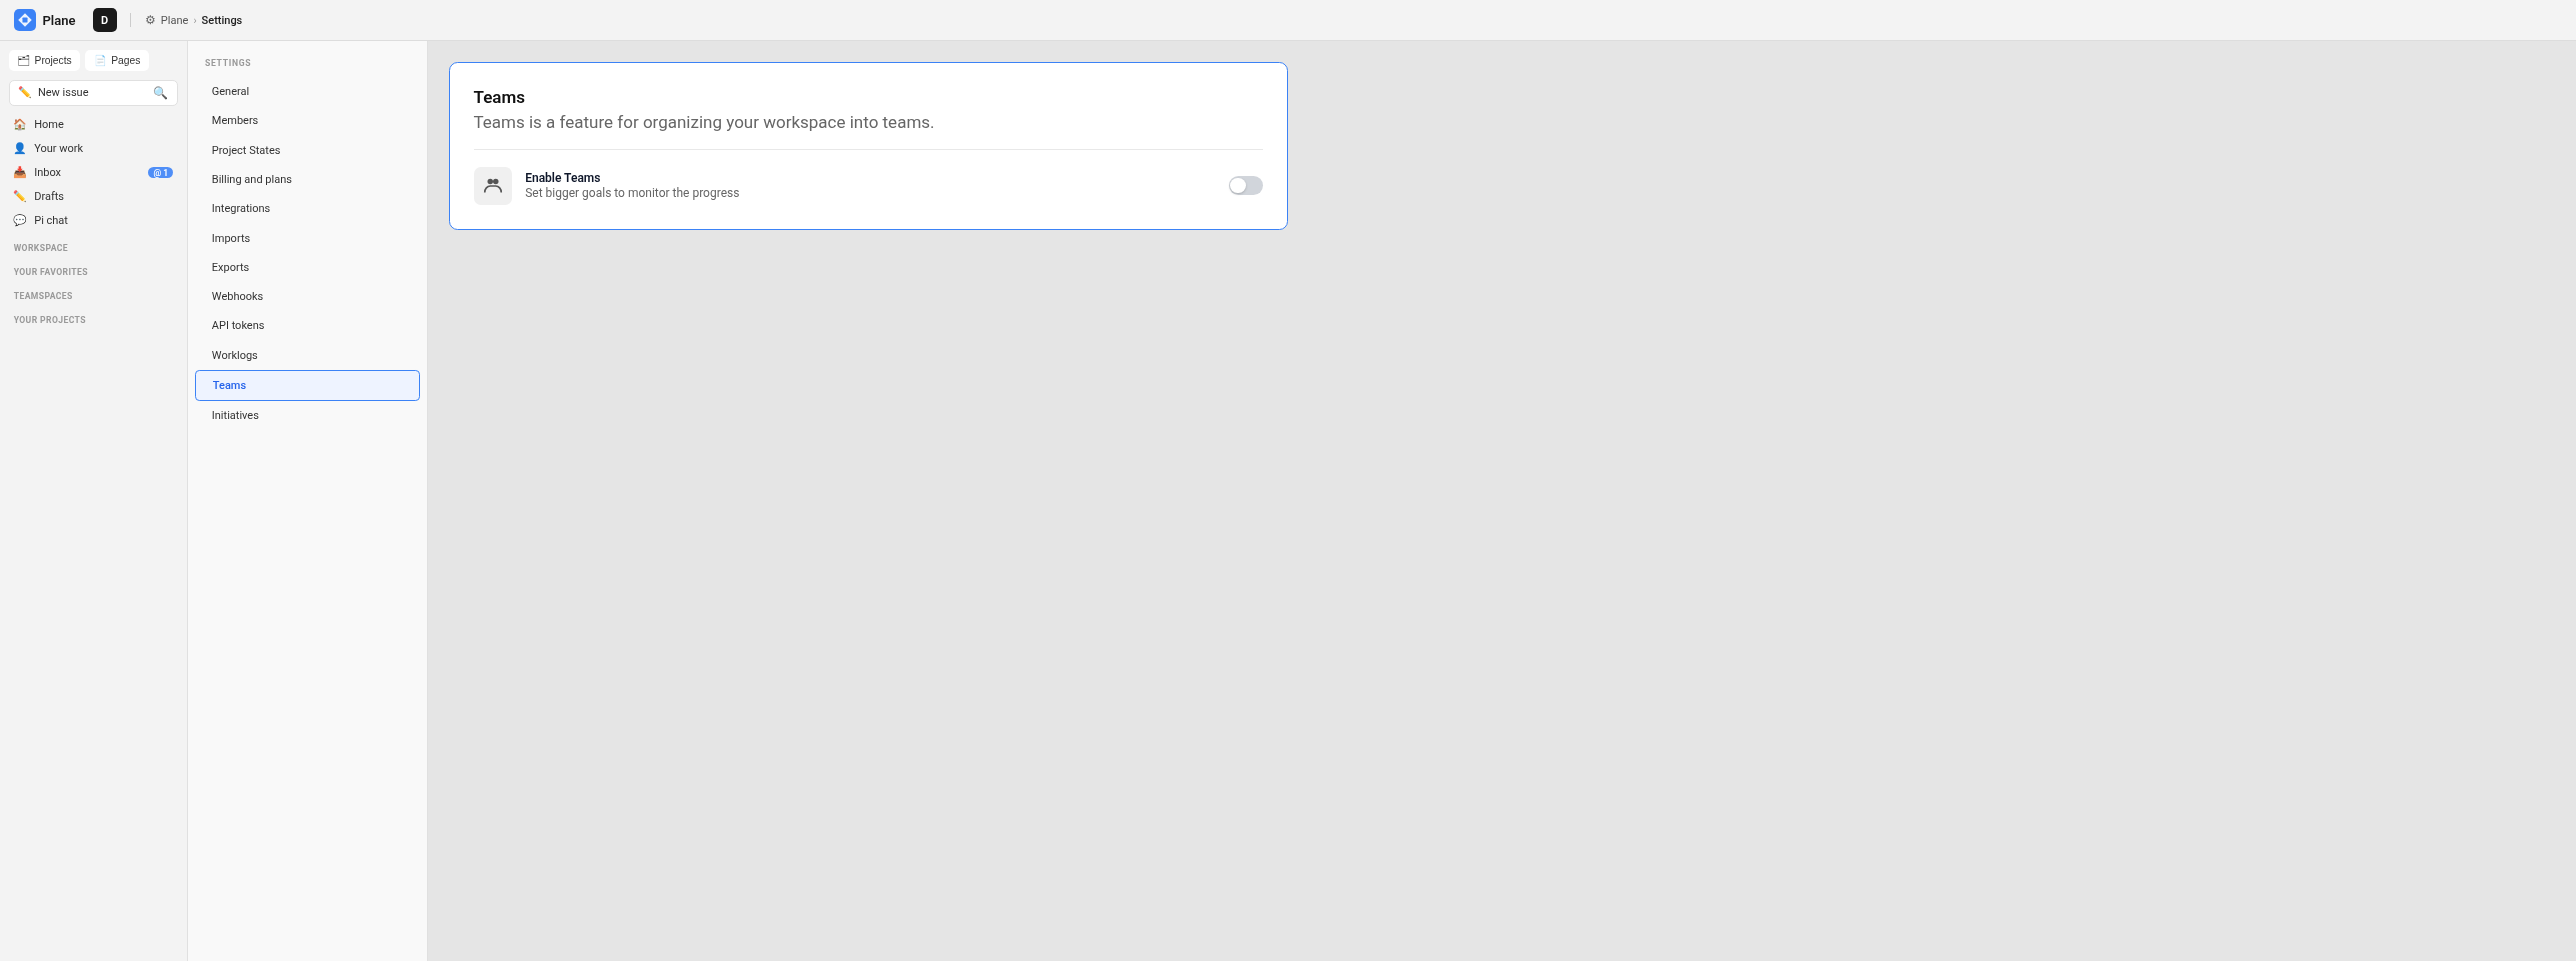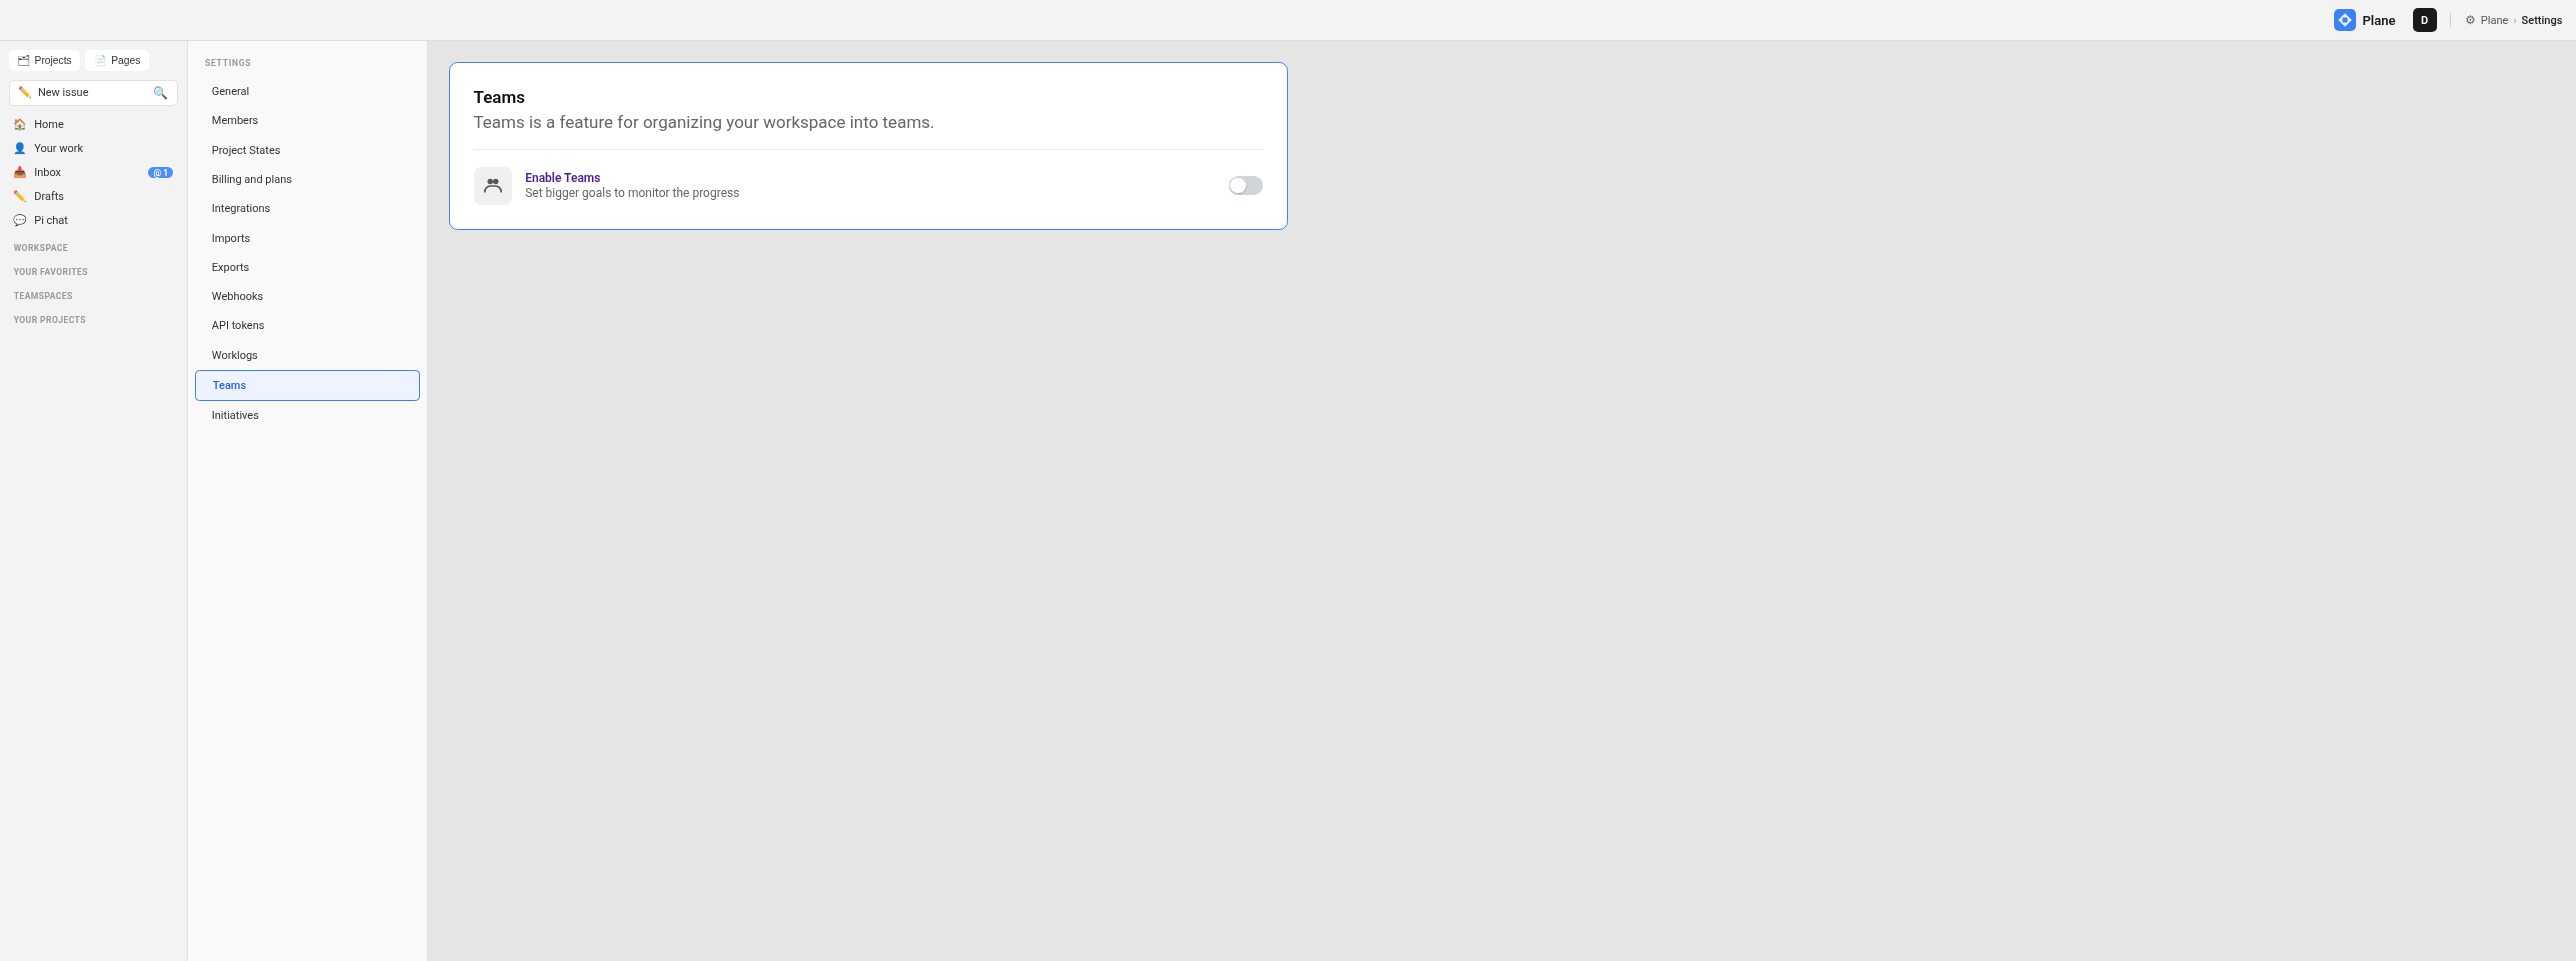--- a/index.html
+++ b/index.html
@@ -14,21 +14,20 @@
 
     
     .topbar {
       display: flex;
       align-items: center;
       height: 41px;
       background: #f3f3f3;
       border-bottom: 0.9px solid #ddd;
       padding: 0 13.7px;
       flex-shrink: 0;
-      justify-content: flex-end;
     }
     .topbar-logo {
       display: flex;
       align-items: center;
       gap: 6.8px;
       font-size: 13px;
       font-weight: 600;
       color: #1a1a1a;
       margin-right: 10.3px;
     }
@@ -255,21 +254,21 @@
       font-size: 19px;
       color: #555;
       flex-shrink: 0;
     }
     .enable-teams-text {
       flex: 1;
     }
     .enable-teams-title {
       font-size: 12px;
       font-weight: 600;
-      color: #4c1d95;
+      color: #0f172a;
       margin-bottom: 1.7px;
     }
     .enable-teams-subtitle {
       font-size: 12px;
       color: #666;
     }
 
     
     .toggle {
       width: 34px;

